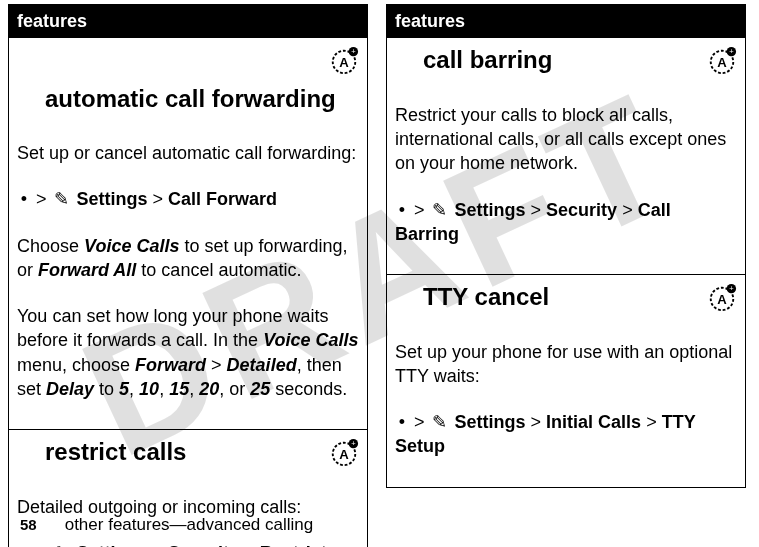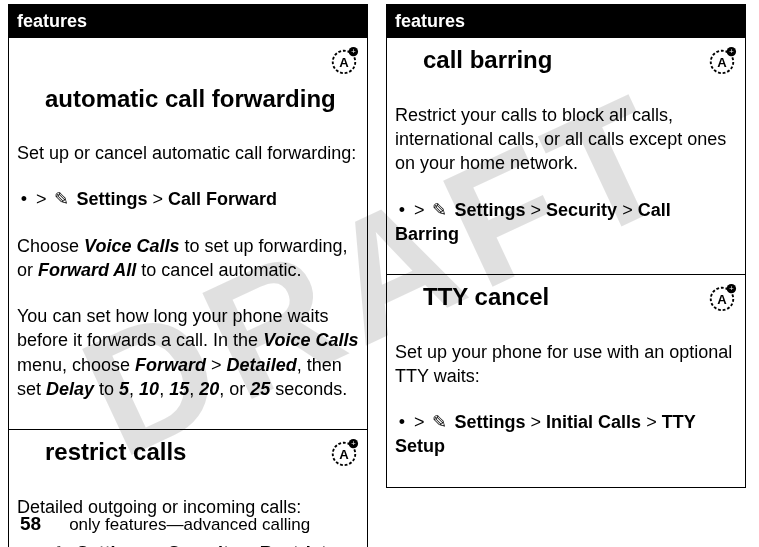--- a/index.html
+++ b/index.html
@@ -70,21 +70,21 @@
   .gt { font-weight: 400; }
   .lead-glyph { display:inline-block; width:14px; text-align:center; }
   .book-glyph { display:inline-block; width:20px; text-align:center; }
   .footer {
     position: absolute;
     bottom: 12px;
     left: 20px;
     font-size: 17px;
     z-index: 1;
   }
-  .pn { font-weight: 700; font-size: 19px; margin-right: 28px; }
+  .pn { font-weight: 700; font-size: 15px; margin-right: 28px; }
   p { margin: 22px 0; }
 </style>
 </head>
 <body>
 
 <div class="watermark">DRAFT</div>
 
 <div class="page">
 
   <div class="col">
@@ -192,14 +192,14 @@
         </p>
       </td>
           </tr>
     </tbody>
       </table>
   </div>
 
 </div>
 
 <div class="footer">
-  <span class="pn">58</span><span>only features—advanced calling</span>
+  <span class="pn">58</span><span>other features—advanced calling</span>
 </div>
 
 </body></html>

